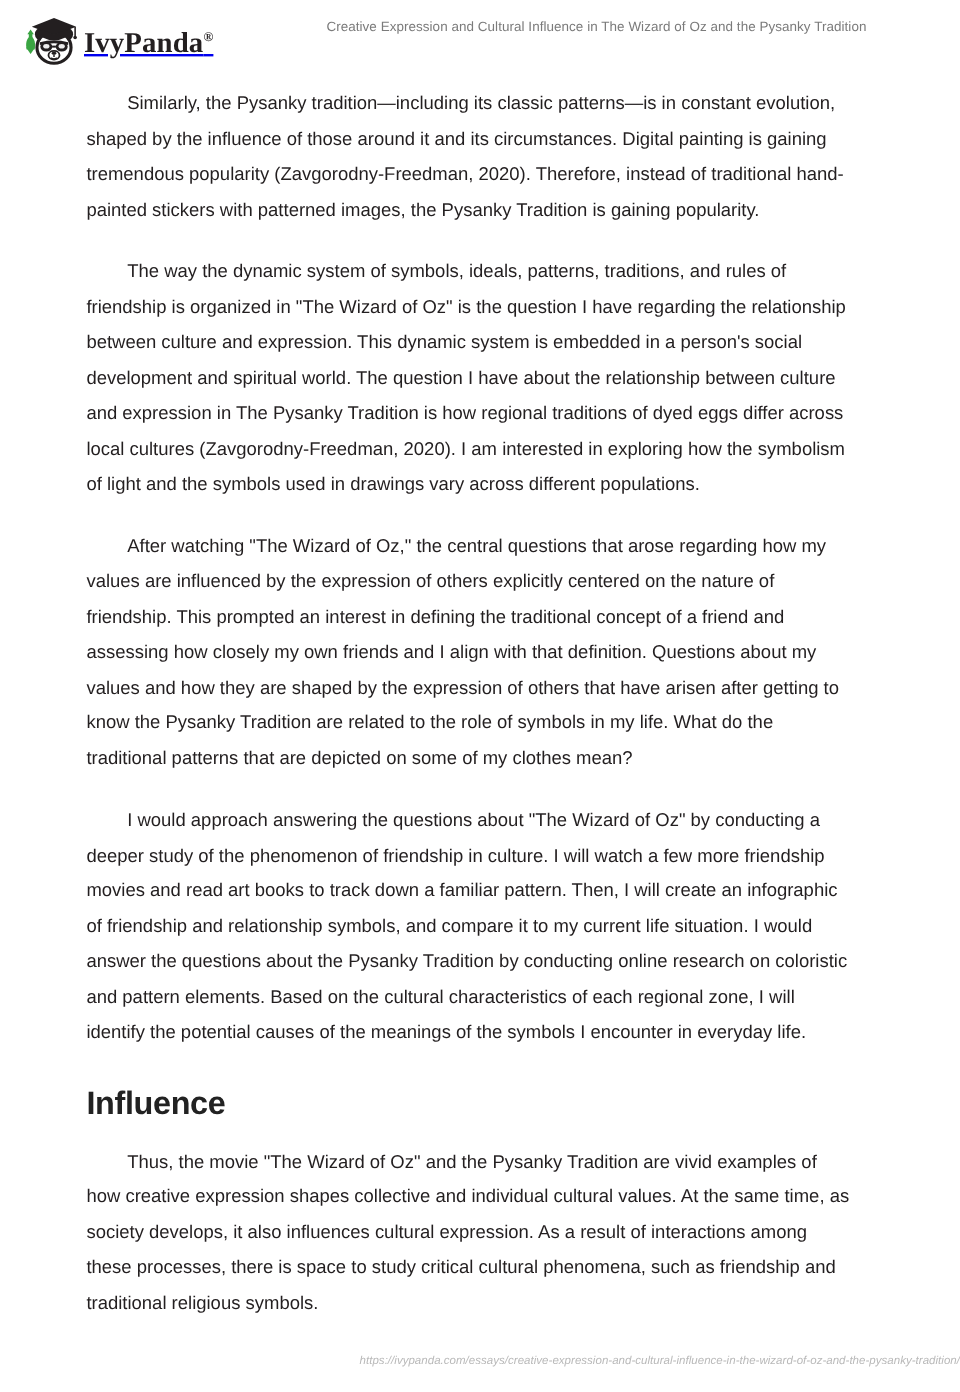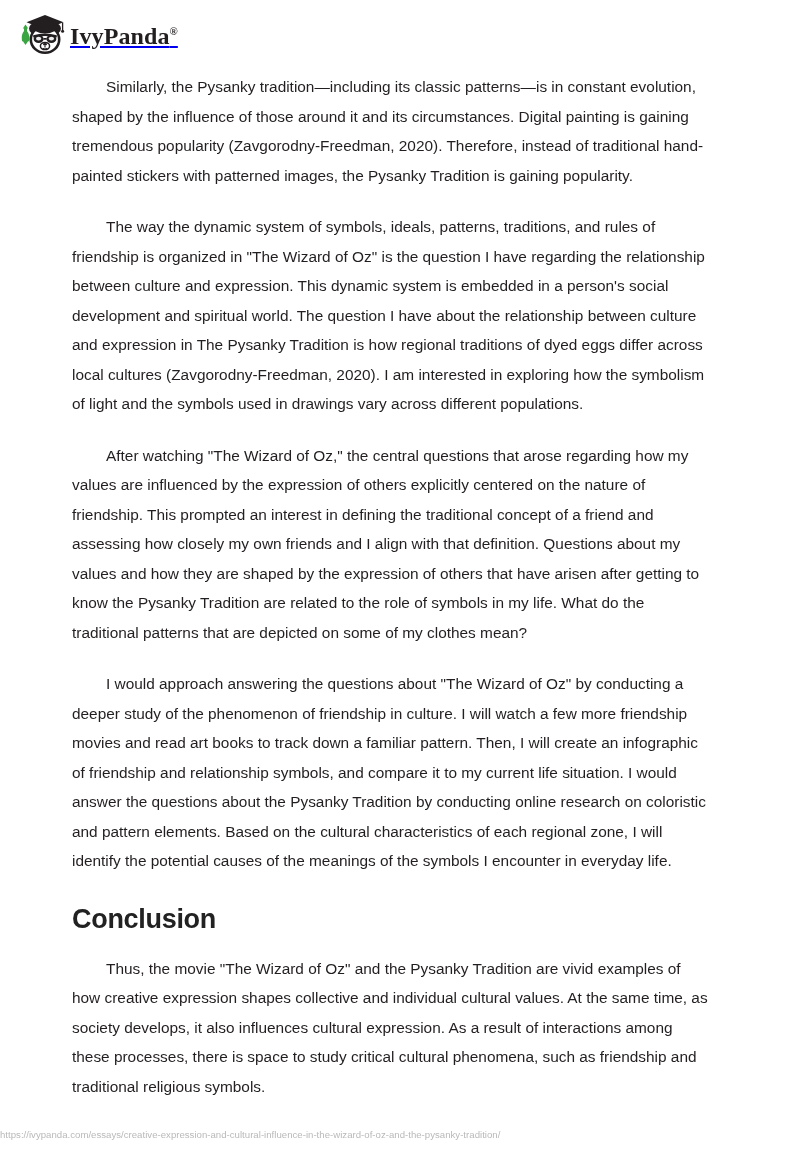--- a/index.html
+++ b/index.html
@@ -118,21 +118,22 @@
     letter-spacing: -0.3px;
     text-indent: 0;
   }
 
   
   .page-footer {
     position: absolute;
     left: 0;
     bottom: 18px;
     width: 800px;
-    text-align: left;
+    text-align: right;
+    font-style: italic;
   }
 
   .footer-url {
     font-size: 9.6px;
     line-height: 13px;
     color: #b9b9b9;
     font-family: "Liberation Sans", sans-serif;
     letter-spacing: 0.02px;
     text-decoration: none;
   }
@@ -179,30 +180,31 @@
         <g fill="#231f20">
           <path d="M31 3.0 L49.5 10.2 L31 17.4 L12.5 10.2 Z"></path>
           <path d="M21.0 12.8 L21.0 19.0 q10.0 5.2 20.0 0 L41.0 12.8 L31 16.8 Z"></path>
           <path d="M48.6 10.6 L48.6 18.4" stroke="#231f20" stroke-width="1.3"></path>
           <circle cx="48.6" cy="19.2" r="1.5"></circle>
         </g>
       </svg>
       <span class="brand-word"><span>IvyPanda</span><span class="reg">®</span></span>
     </a>
 
+    <div class="header-title">Creative Expression and Cultural Influence in The Wizard of Oz and the Pysanky Tradition</div>
   </div>
 
   <div class="content">
 
     <p class="para">Similarly, the Pysanky tradition—including its classic patterns—is in constant evolution, shaped by the influence of those around it and its circumstances. Digital painting is gaining tremendous popularity (Zavgorodny-Freedman, 2020). Therefore, instead of traditional hand-painted stickers with patterned images, the Pysanky Tradition is gaining popularity.</p>
     <p class="para">The way the dynamic system of symbols, ideals, patterns, traditions, and rules of friendship is organized in "The Wizard of Oz" is the question I have regarding the relationship between culture and expression. This dynamic system is embedded in a person's social development and spiritual world. The question I have about the relationship between culture and expression in The Pysanky Tradition is how regional traditions of dyed eggs differ across local cultures (Zavgorodny-Freedman, 2020). I am interested in exploring how the symbolism of light and the symbols used in drawings vary across different populations.</p>
     <p class="para">After watching "The Wizard of Oz," the central questions that arose regarding how my values are influenced by the expression of others explicitly centered on the nature of friendship. This prompted an interest in defining the traditional concept of a friend and assessing how closely my own friends and I align with that definition. Questions about my values and how they are shaped by the expression of others that have arisen after getting to know the Pysanky Tradition are related to the role of symbols in my life. What do the traditional patterns that are depicted on some of my clothes mean?</p>
     <p class="para">I would approach answering the questions about "The Wizard of Oz" by conducting a deeper study of the phenomenon of friendship in culture. I will watch a few more friendship movies and read art books to track down a familiar pattern. Then, I will create an infographic of friendship and relationship symbols, and compare it to my current life situation. I would answer the questions about the Pysanky Tradition by conducting online research on coloristic and pattern elements. Based on the cultural characteristics of each regional zone, I will identify the potential causes of the meanings of the symbols I encounter in everyday life.</p>
 
-    <h2 class="section-heading">Conclusion</h2>
+    <h2 class="section-heading">Influence</h2>
 
     <p class="para">Thus, the movie "The Wizard of Oz" and the Pysanky Tradition are vivid examples of how creative expression shapes collective and individual cultural values. At the same time, as society develops, it also influences cultural expression. As a result of interactions among these processes, there is space to study critical cultural phenomena, such as friendship and traditional religious symbols.</p>
   </div>
 
   <div class="page-footer">
     <a class="footer-url" href="#">https://ivypanda.com/essays/creative-expression-and-cultural-influence-in-the-wizard-of-oz-and-the-pysanky-tradition/</a>
   </div>
 
 </div>
 

